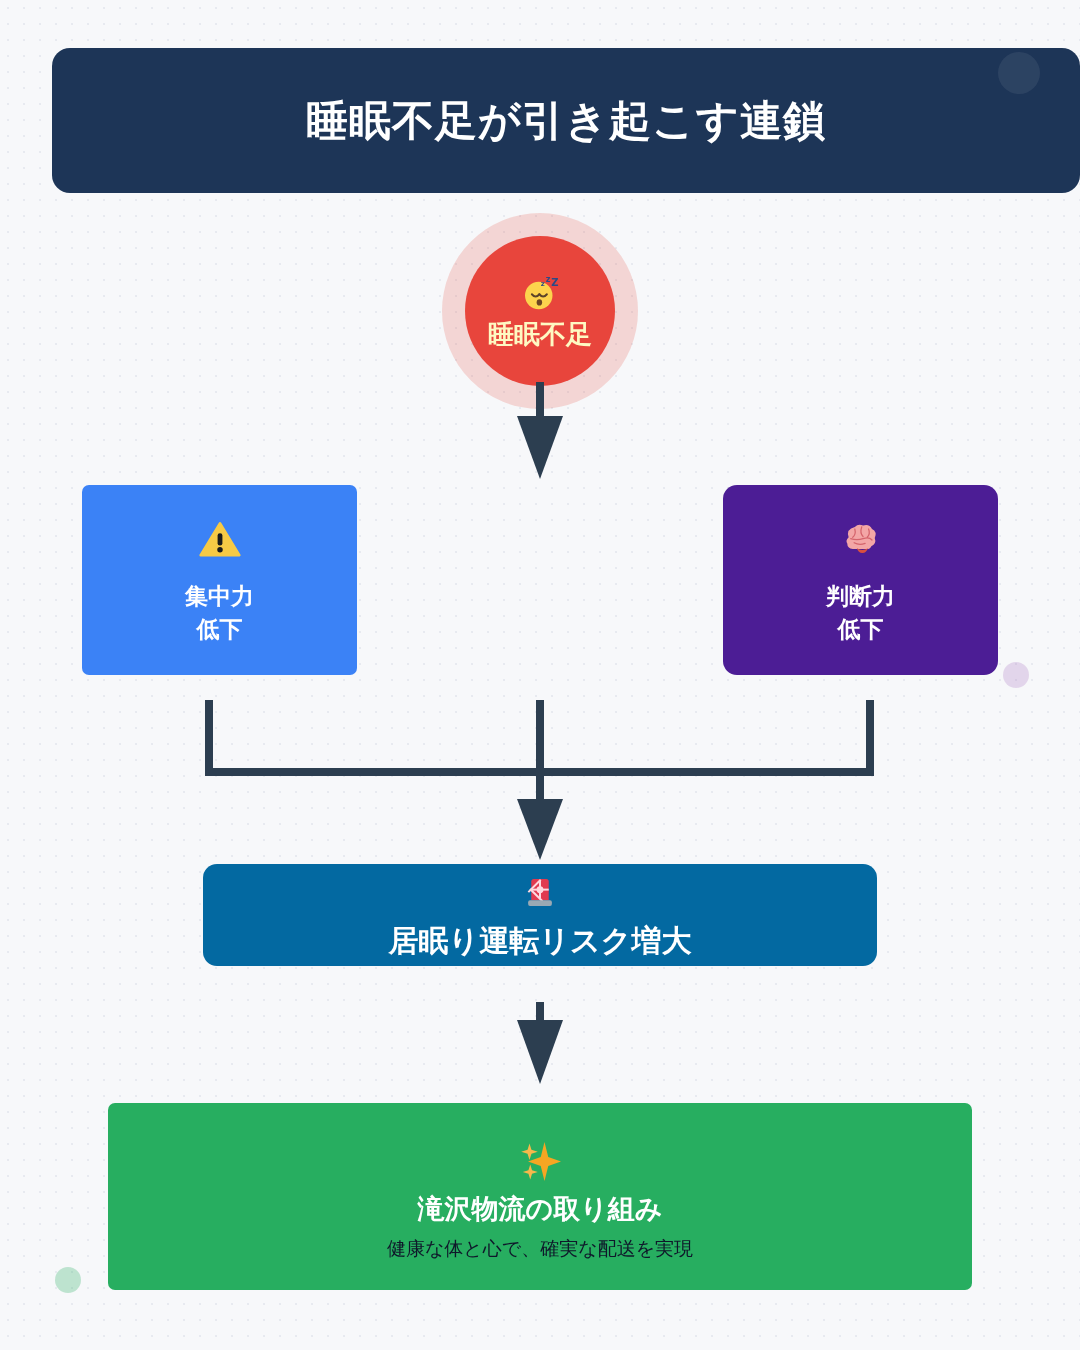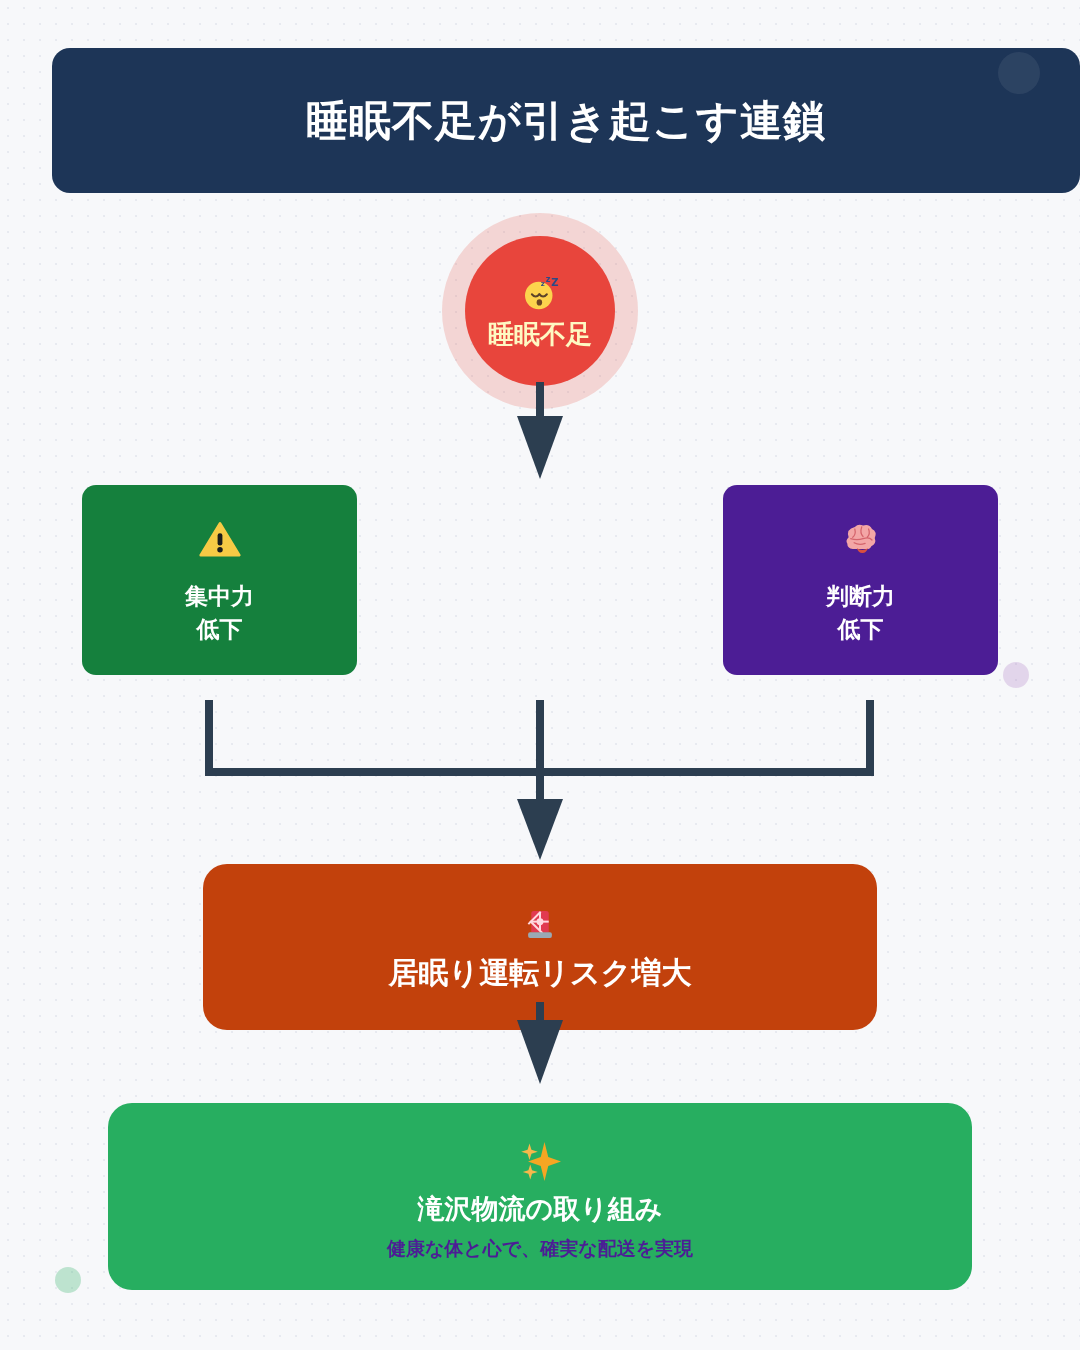--- a/index.html
+++ b/index.html
@@ -120,60 +120,60 @@
     font-size: 23px;
     font-weight: bold;
     line-height: 1.42;
     text-align: center;
   }
 
   
   .risk-box {
     position: absolute;
     top: 864px; left: 203px;
-    width: 674px; height: 166px;
-    background: #c2410c;
-    border-radius: 24px;
+    width: 674px; height: 102px;
+    background: #0369a1;
+    border-radius: 14px;
     display: flex;
     flex-direction: column;
     align-items: center;
     justify-content: center;
   }
   .risk-box .emoji { margin-bottom: 8px; }
   .risk-text {
     color: #ffffff;
     font-size: 30px;
     font-weight: bold;
     line-height: 1;
   }
 
   
   .solution-box {
     position: absolute;
     top: 1103px; left: 108px;
     width: 864px; height: 187px;
     background: #27ae60;
-    border-radius: 24px;
+    border-radius: 7px;
     display: flex;
     flex-direction: column;
     align-items: center;
     justify-content: center;
   }
   .solution-box .emoji { margin-bottom: 8px; }
   .solution-title {
     color: #ffffff;
     font-size: 27px;
     font-weight: bold;
     line-height: 1;
     margin-bottom: 16px;
   }
   .solution-sub {
-    color: #4c1d95;
+    color: #0f172a;
     font-size: 19px;
-    font-weight: bold;
+    font-weight: normal;
     line-height: 1;
   }
 </style>
 </head>
 <body>
 
 <div class="deco deco-purple-dot"></div>
 <div class="deco deco-green-dot"></div>
 
 <div class="header">
@@ -199,21 +199,21 @@
   </div>
 </div>
 
 <svg class="connector-svg" style="top:382px;left:500px;" width="80" height="105">
   <rect x="36" y="0" width="8" height="38" fill="#2c3e50"></rect>
   <polygon points="17,34 63,34 40,97" fill="#2c3e50"></polygon>
 </svg>
 
 <div class="tier-row">
 
-  <div class="tier-card" style="background:#15803d;">
+  <div class="tier-card" style="background:#3b82f6;border-radius:7px;">
     <span class="emoji">
       <svg width="44" height="44" viewBox="0 0 64 64">
         <path d="M32 8 L60 54 L4 54 Z" fill="#f7ca45" stroke="#f7ca45" stroke-width="4" stroke-linejoin="round"></path>
         <rect x="28.5" y="22" width="7" height="18" rx="3.3" fill="#1b1b1b"></rect>
         <circle cx="32" cy="46" r="4" fill="#1b1b1b"></circle>
       </svg>
     </span>
     <div class="tier-text">
       <span>集中力</span><br>
       <span>低下</span>

